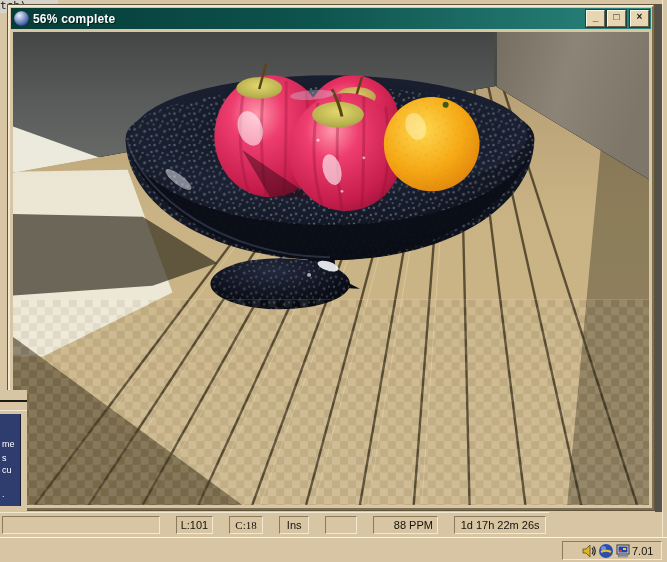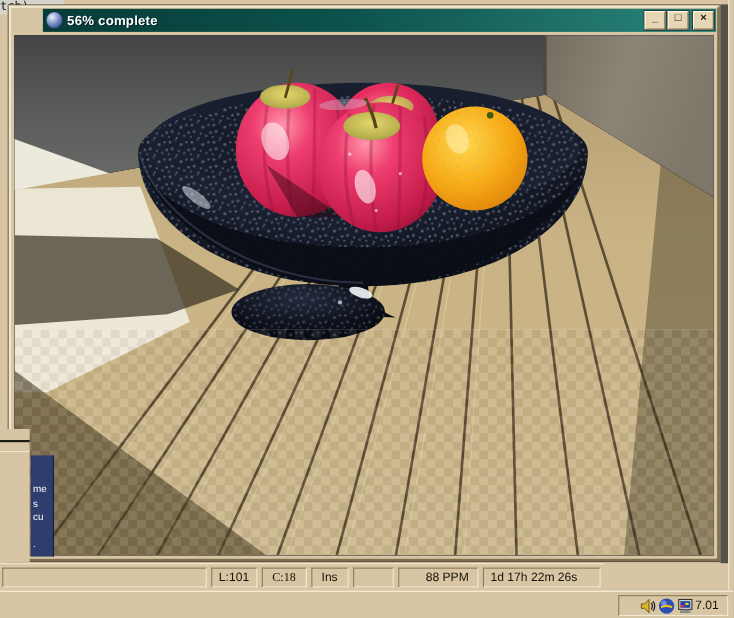--- a/index.html
+++ b/index.html
@@ -12,44 +12,44 @@
 
   
   .right-gap{position:absolute;left:655px;top:4px;width:7px;height:508px;background:#55524a;}
   .right-frame{position:absolute;left:662px;top:0;width:5px;height:537px;background:#d8c5a3;border-left:1px solid #f1e7cf;}
 
   
   .render-window{position:absolute;left:8px;top:5px;width:646px;height:505px;
     background:#d8c5a3;border:2px solid;border-color:#f2e8d1 #7e6f50 #7e6f50 #f2e8d1;
     box-shadow:0 0 0 1px #5f543c;padding:1px;box-sizing:border-box;}
   .titlebar{height:21px;display:flex;align-items:center;padding:0 2px;
-    background:linear-gradient(90deg,#063c38 0%,#0d524c 45%,#2a867d 100%);margin-left:28px;}
+    background:linear-gradient(90deg,#063c38 0%,#0d524c 45%,#2a867d 100%);}
   .title-icon{width:15px;height:15px;border-radius:50%;margin:0 4px 0 1px;flex:0 0 auto;
     background:radial-gradient(circle at 35% 30%,#e8eefb 0%,#9db1d8 30%,#41599f 70%,#1c2c5e 100%);
     box-shadow:inset 0 0 1px #0a1230;}
   .title-text{color:#fff;font-weight:bold;font-size:12px;flex:1 1 auto;
     text-shadow:1px 1px 0 #03211e;letter-spacing:.2px;}
   .tb-btn{width:17px;height:15px;background:#e6d6b3;border:1px solid;
     border-color:#fcf6e4 #6e6048 #6e6048 #fcf6e4;box-shadow:0 0 0 1px #20413d;
     font-size:10px;font-weight:bold;color:#1a1a1a;line-height:12px;text-align:center;
     margin-left:2px;flex:0 0 auto;cursor:default;user-select:none;}
   .canvas-wrap{position:absolute;left:3px;top:25px;right:3px;bottom:3px;background:#101218;}
   .canvas-wrap svg{display:block;width:100%;height:100%;}
 
   
   .msg-frag{position:absolute;left:0;top:390px;width:27px;height:121px;background:#d8c5a3;z-index:5;}
   .msg-frag .cap{position:absolute;left:0;top:10px;width:27px;height:2px;background:#1c1a14;}
   .msg-frag .cap2{position:absolute;left:0;top:20px;width:27px;height:1px;background:#f0e6cd;}
   .msg-body{position:absolute;left:0;top:24px;width:20px;height:92px;background:#2f3c6e;
-    border-right:1px solid #141c3a;overflow:hidden;margin-left:28px;}
+    border-right:1px solid #141c3a;overflow:hidden;}
   .msg-body span{position:absolute;left:2px;color:#fff;font-size:9px;line-height:9px;white-space:nowrap;}
 
   
   .statusbar{position:absolute;left:0;top:512px;width:549px;height:24px;background:#d8c5a3;
-    border-top:1px solid #f2e8d1;display:flex;align-items:center;padding:0 2px;box-sizing:border-box;}
+    border-top:1px solid #f2e8d1;display:flex;align-items:center;padding:0 2px;box-sizing:border-box;gap:12px;}
   .sb-panel{height:18px;background:#d8c5a3;border:1px solid;border-color:#8c7b5a #f3e9d2 #f3e9d2 #8c7b5a;
     font-size:11px;color:#17120a;display:flex;align-items:center;justify-content:center;
     margin-right:4px;box-sizing:border-box;white-space:nowrap;}
   .sb-0{width:230px;} .sb-1{width:52px;} .sb-2{width:50px;font-family:Liberation Serif, serif;} .sb-3{width:42px;}
   .sb-4{width:46px;} .sb-5{width:86px;padding-left:16px;} .sb-6{width:131px;margin-right:1px;justify-content:flex-start;padding-left:6px;}
 
   
   .taskbar{position:absolute;left:0;top:537px;width:667px;height:25px;background:#d8c5a3;
     border-top:1px solid #fbf4e2;}
   .tray{position:absolute;right:5px;top:3px;width:100px;height:19px;

